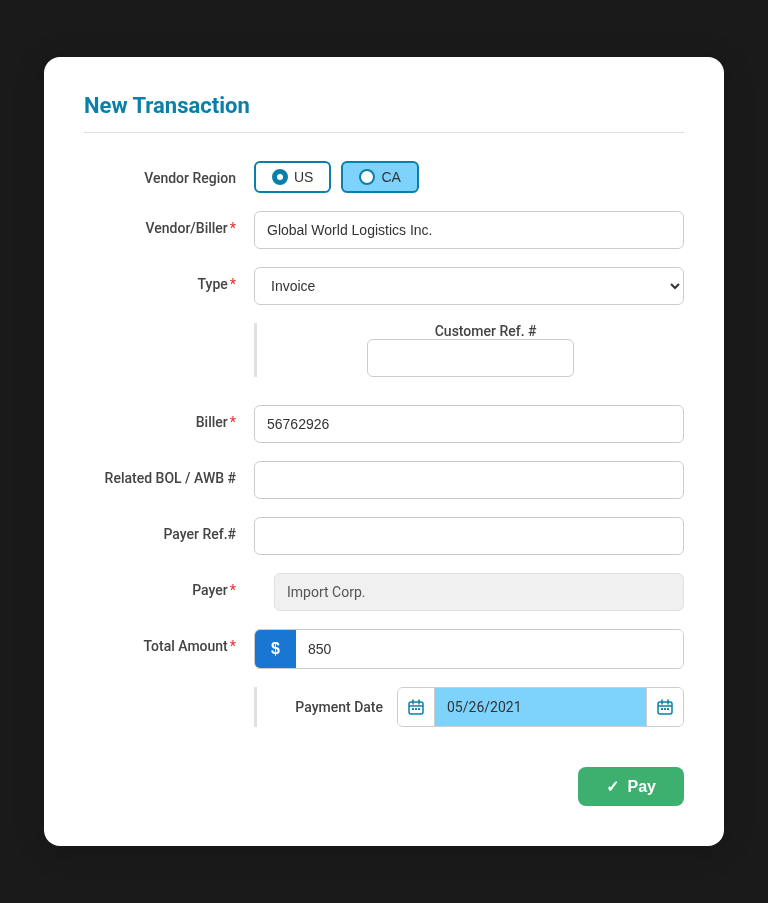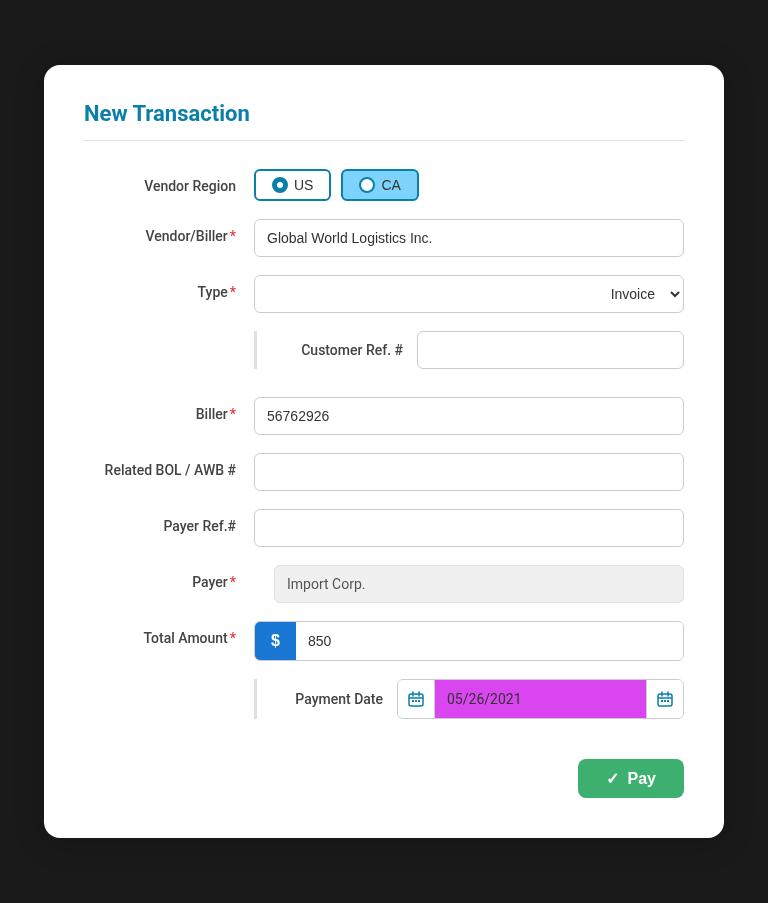--- a/index.html
+++ b/index.html
@@ -82,21 +82,20 @@
       width: 100%;
       padding: 8px 12px;
       border: 1.5px solid #ccc;
       border-radius: 6px;
       font-size: 14px;
       color: #333;
       background: #fff;
       outline: none;
       height: 38px;
       appearance: auto;
-      text-align: right;
     }
 
     .region-buttons {
       display: flex;
       gap: 10px;
     }
 
     .region-btn {
       display: flex;
       align-items: center;
@@ -147,20 +146,21 @@
     
     .sub-section {
       border-left: 3px solid #e0e0e0;
       padding-left: 0;
     }
 
     .sub-row {
       display: flex;
       align-items: center;
       margin-bottom: 10px;
+      flex-direction: column;
     }
 
     .sub-label {
       min-width: 160px;
       text-align: right;
       padding-right: 14px;
       font-size: 14px;
       color: #444;
       font-weight: 500;
     }
@@ -258,21 +258,21 @@
     }
 
     .date-text {
       flex: 1;
       padding: 0 12px;
       font-size: 14px;
       color: #333;
       display: flex;
       align-items: center;
       height: 38px;
-      background: #d946ef;
+      background: #7dd3fc;
     }
 
     .cal-icon-right {
       padding: 0 10px;
       height: 38px;
       display: flex;
       align-items: center;
       color: #0a7fa8;
       background: #fff;
       border-left: 1.5px solid #ccc;

